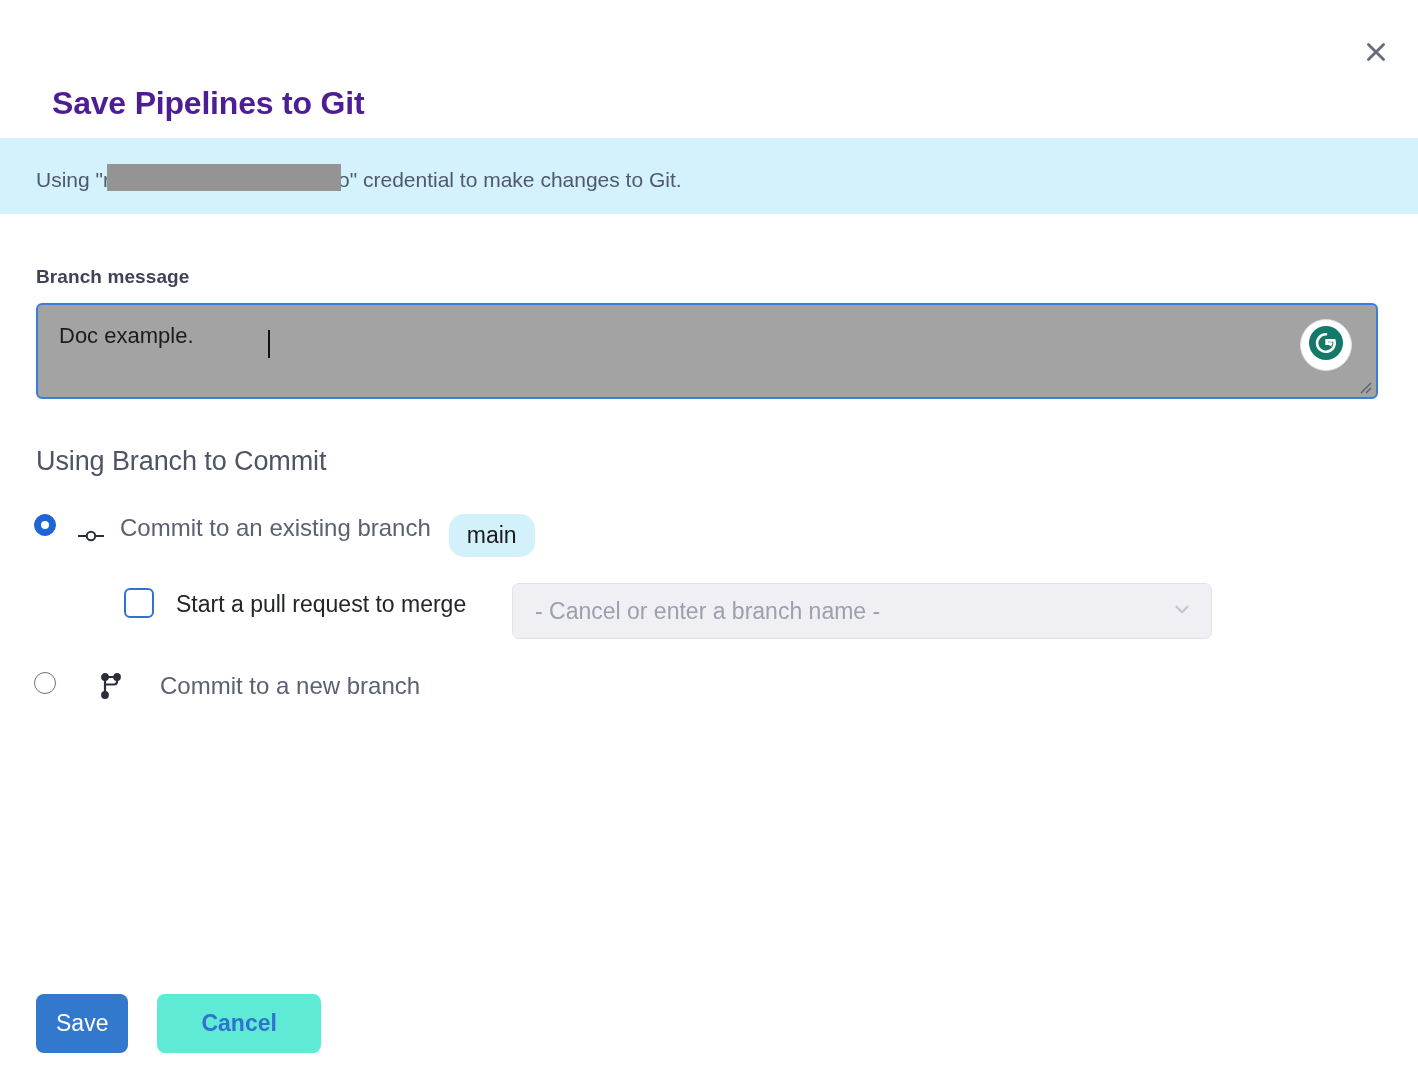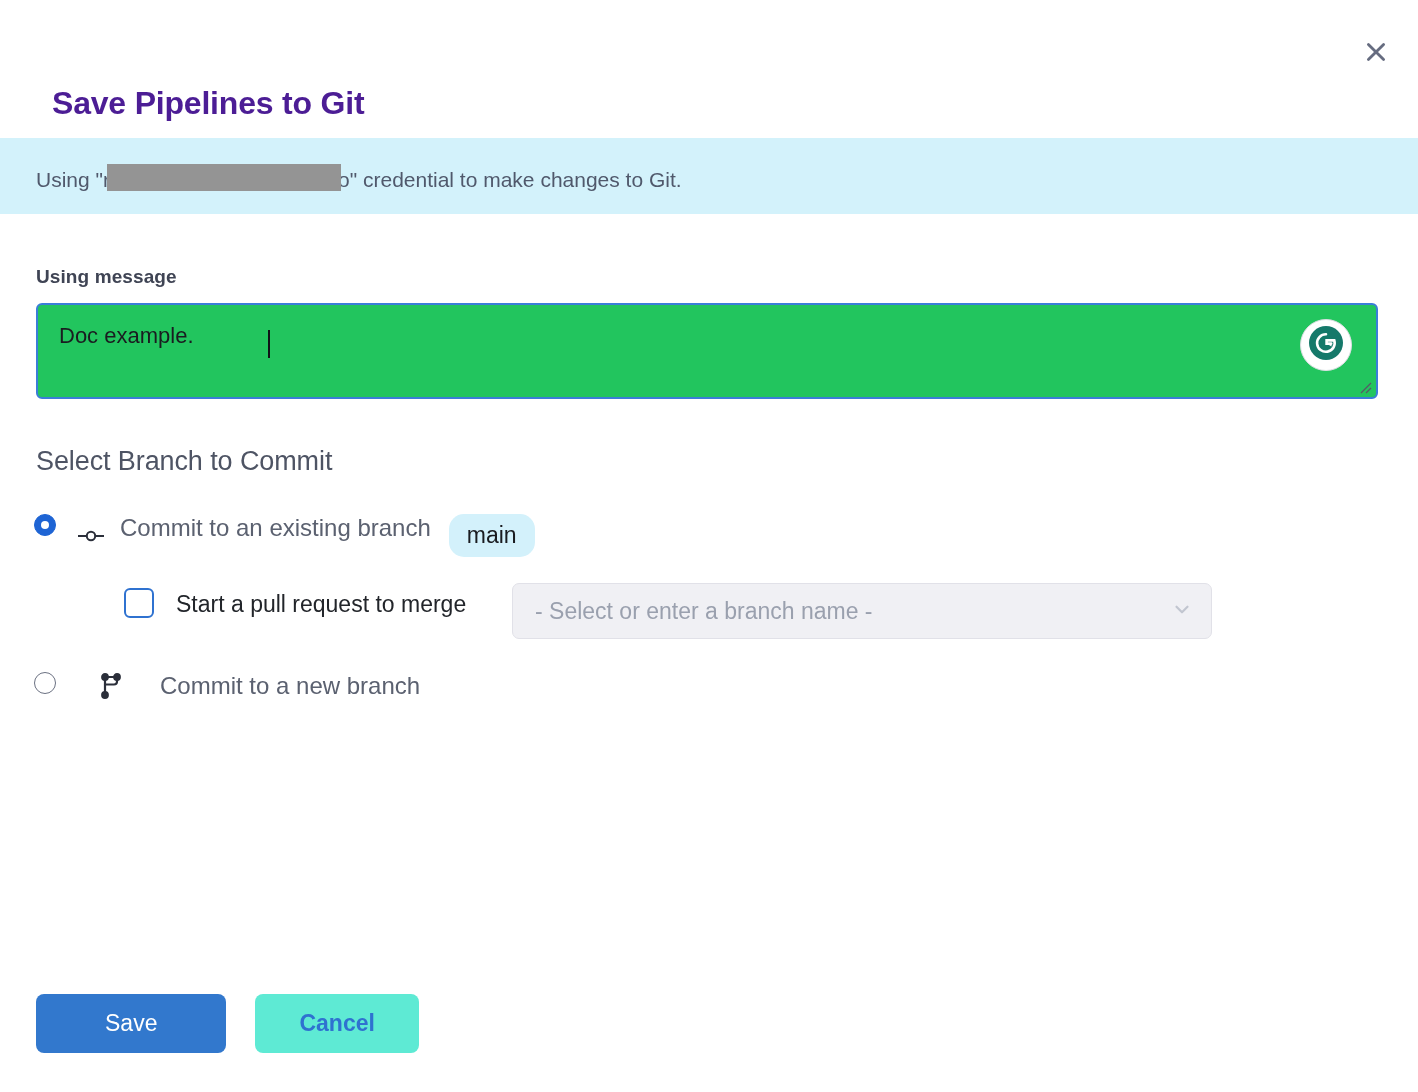--- a/index.html
+++ b/index.html
@@ -100,21 +100,21 @@
     left: 36px;
     width: 1342px;
     height: 96px;
   }
   .commit-textarea {
     width: 100%;
     height: 100%;
     box-sizing: border-box;
     border: 2px solid #3b7dd8;
     border-radius: 6px;
-    background: #22c55e;
+    background: #a3a3a3;
     font-family: "Liberation Sans", sans-serif;
     font-size: 22px;
     color: #1a1c20;
     padding: 17px 60px 10px 21px;
     resize: none;
     outline: none;
     line-height: 1.3;
   }
   .caret {
     position: absolute;
@@ -278,21 +278,21 @@
     font-family: "Liberation Sans", sans-serif;
     font-size: 23px;
     border-radius: 8px;
     border: none;
     cursor: pointer;
     line-height: 1;
   }
   .btn-save {
     background: #3278cd;
     color: #ffffff;
-    padding: 18px 69px;
+    padding: 18px 20px;
   }
   .btn-cancel {
     background: #5eead4;
     color: #2f72d0;
     padding: 18px 44px;
     margin-left: 29px;
     font-weight: bold;
   }
 </style>
 </head>
@@ -310,60 +310,60 @@
   </button>
 
   <h1 class="title">Save Pipelines to Git</h1>
 
   <div class="banner">
     <div class="banner-text">
       <span>Using "r</span><span class="redaction"></span><span>o" credential to make changes to Git.</span>
     </div>
   </div>
 
-  <div class="field-label">Using message</div>
+  <div class="field-label">Branch message</div>
   <div class="commit-wrap">
     <textarea class="commit-textarea" placeholder="" style="">Doc example.</textarea>
     <div class="caret"></div>
     <div class="grammarly-btn">
       <span>
         <svg width="38" height="38" viewBox="0 0 38 38">
           <circle cx="19" cy="19" r="17" fill="#15796a"></circle>
           <path d="M19 10.2 A8.8 8.8 0 1 0 27.3 16.4 L19.6 16.4 L19.6 19.6 L24.2 19.6" fill="none" stroke="#ffffff" stroke-width="2.6" stroke-linecap="round"></path>
           <path d="M24.6 22.6 L24.2 19.1 L21 20.4 Z" fill="#ffffff"></path>
         </svg>
       </span>
     </div>
     <svg class="resize-handle" viewBox="0 0 14 14" stroke="#555a66" stroke-width="1.2">
       <line x1="13" y1="3" x2="3" y2="13"></line>
       <line x1="13" y1="8" x2="8" y2="13"></line>
     </svg>
   </div>
 
-  <h2 class="section-heading">Select Branch to Commit</h2>
+  <h2 class="section-heading">Using Branch to Commit</h2>
 
   <div class="option-row row-existing">
     <span class="radio checked"></span>
     <span class="opt-icon">
       <svg width="26" height="20" viewBox="0 0 26 20" fill="none" stroke="#2b2f3a" stroke-width="2">
         <circle cx="13" cy="10" r="4.2"></circle>
         <line x1="0.5" y1="10" x2="8.3" y2="10" stroke-linecap="round"></line>
         <line x1="17.7" y1="10" x2="25.5" y2="10" stroke-linecap="round"></line>
       </svg>
     </span>
     <span class="opt-label">Commit to an existing branch</span>
     <span class="branch-badge">main</span>
   </div>
 
   <div class="pr-row">
     <span class="checkbox"></span>
     <span class="pr-label">Start a pull request to merge</span>
   </div>
   <div class="branch-select">
-    <span class="branch-select-text">- Select or enter a branch name -</span>
+    <span class="branch-select-text">- Cancel or enter a branch name -</span>
     <span>
       <svg width="22" height="22" viewBox="0 0 24 24" fill="none" stroke="#c2c6d0" stroke-width="2.4" stroke-linecap="round" stroke-linejoin="round">
         <polyline points="6 9.5 12 15.5 18 9.5"></polyline>
       </svg>
     </span>
   </div>
 
   <div class="option-row row-newbranch">
     <span class="radio unchecked"></span>
     <span class="opt-icon">

